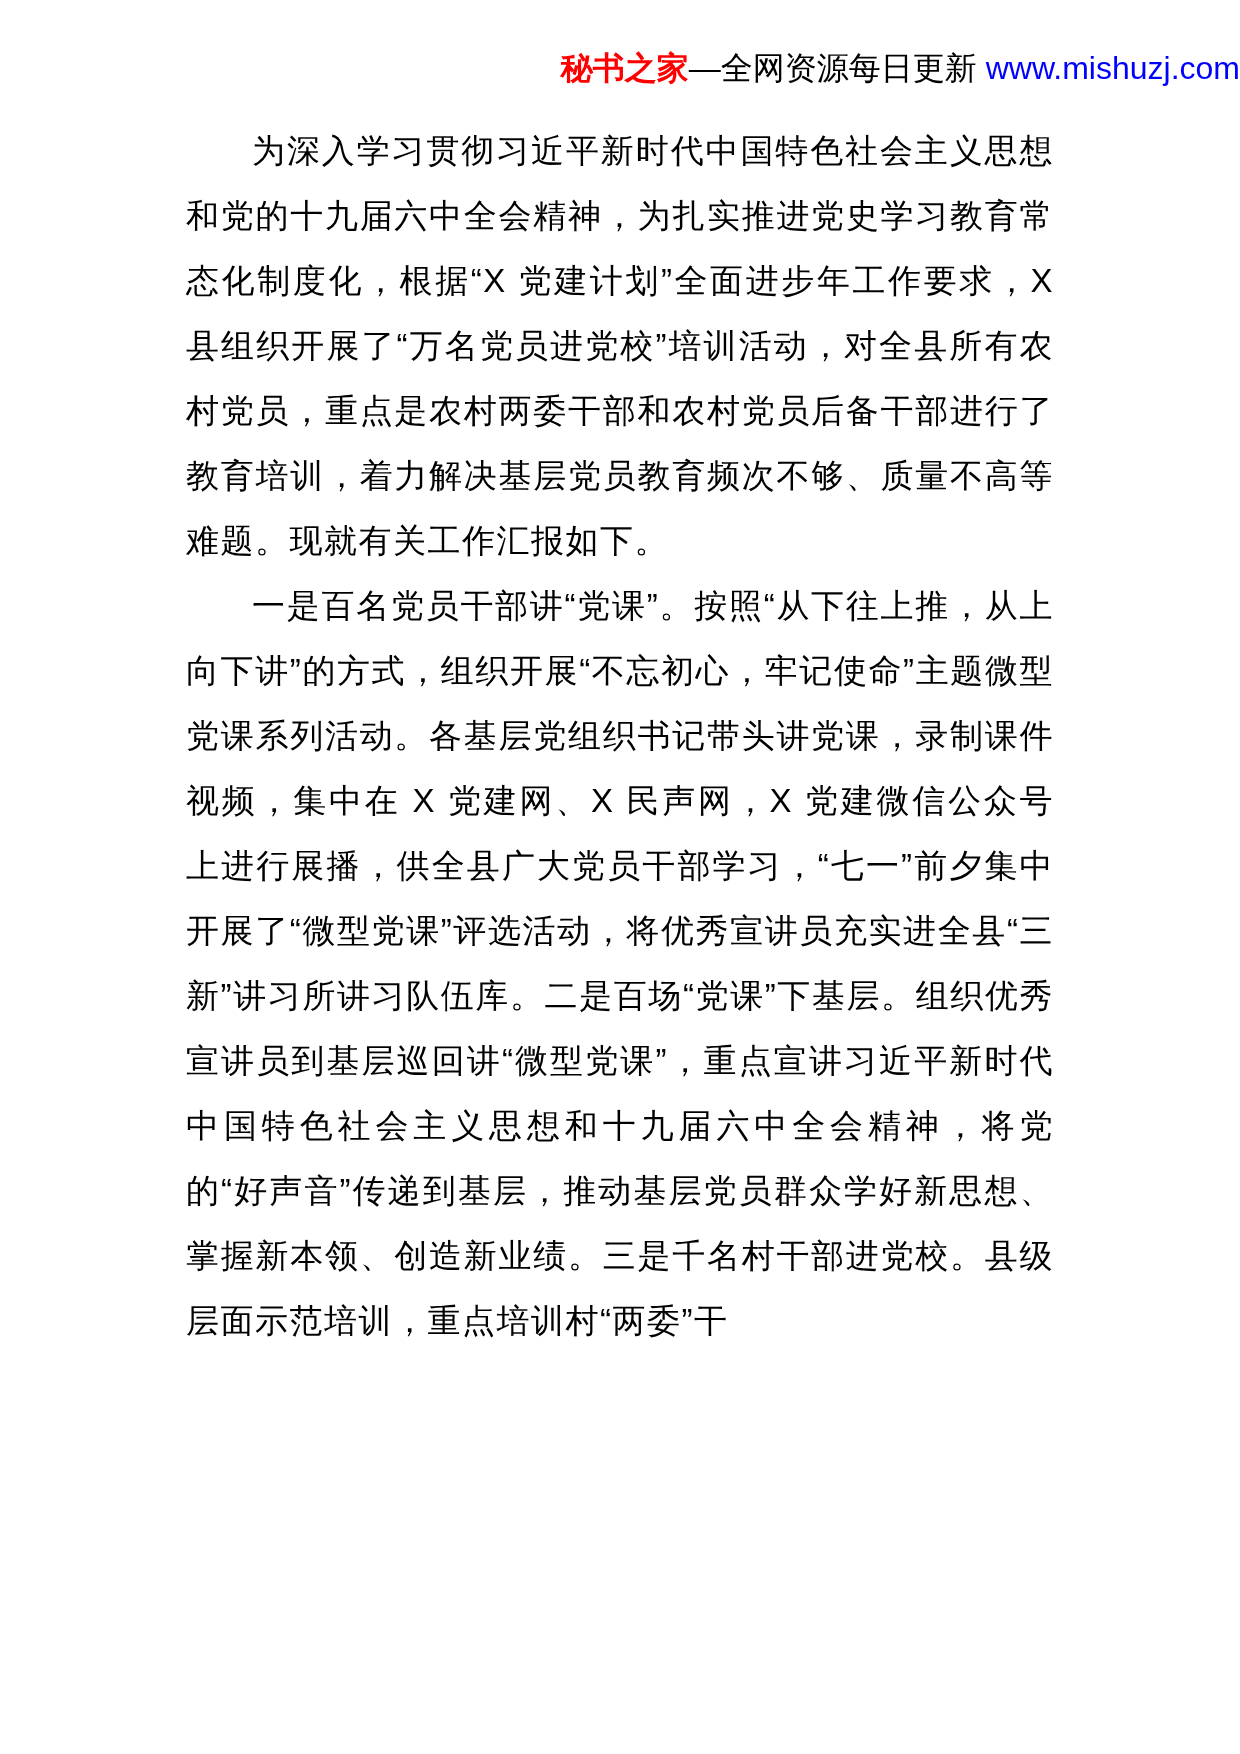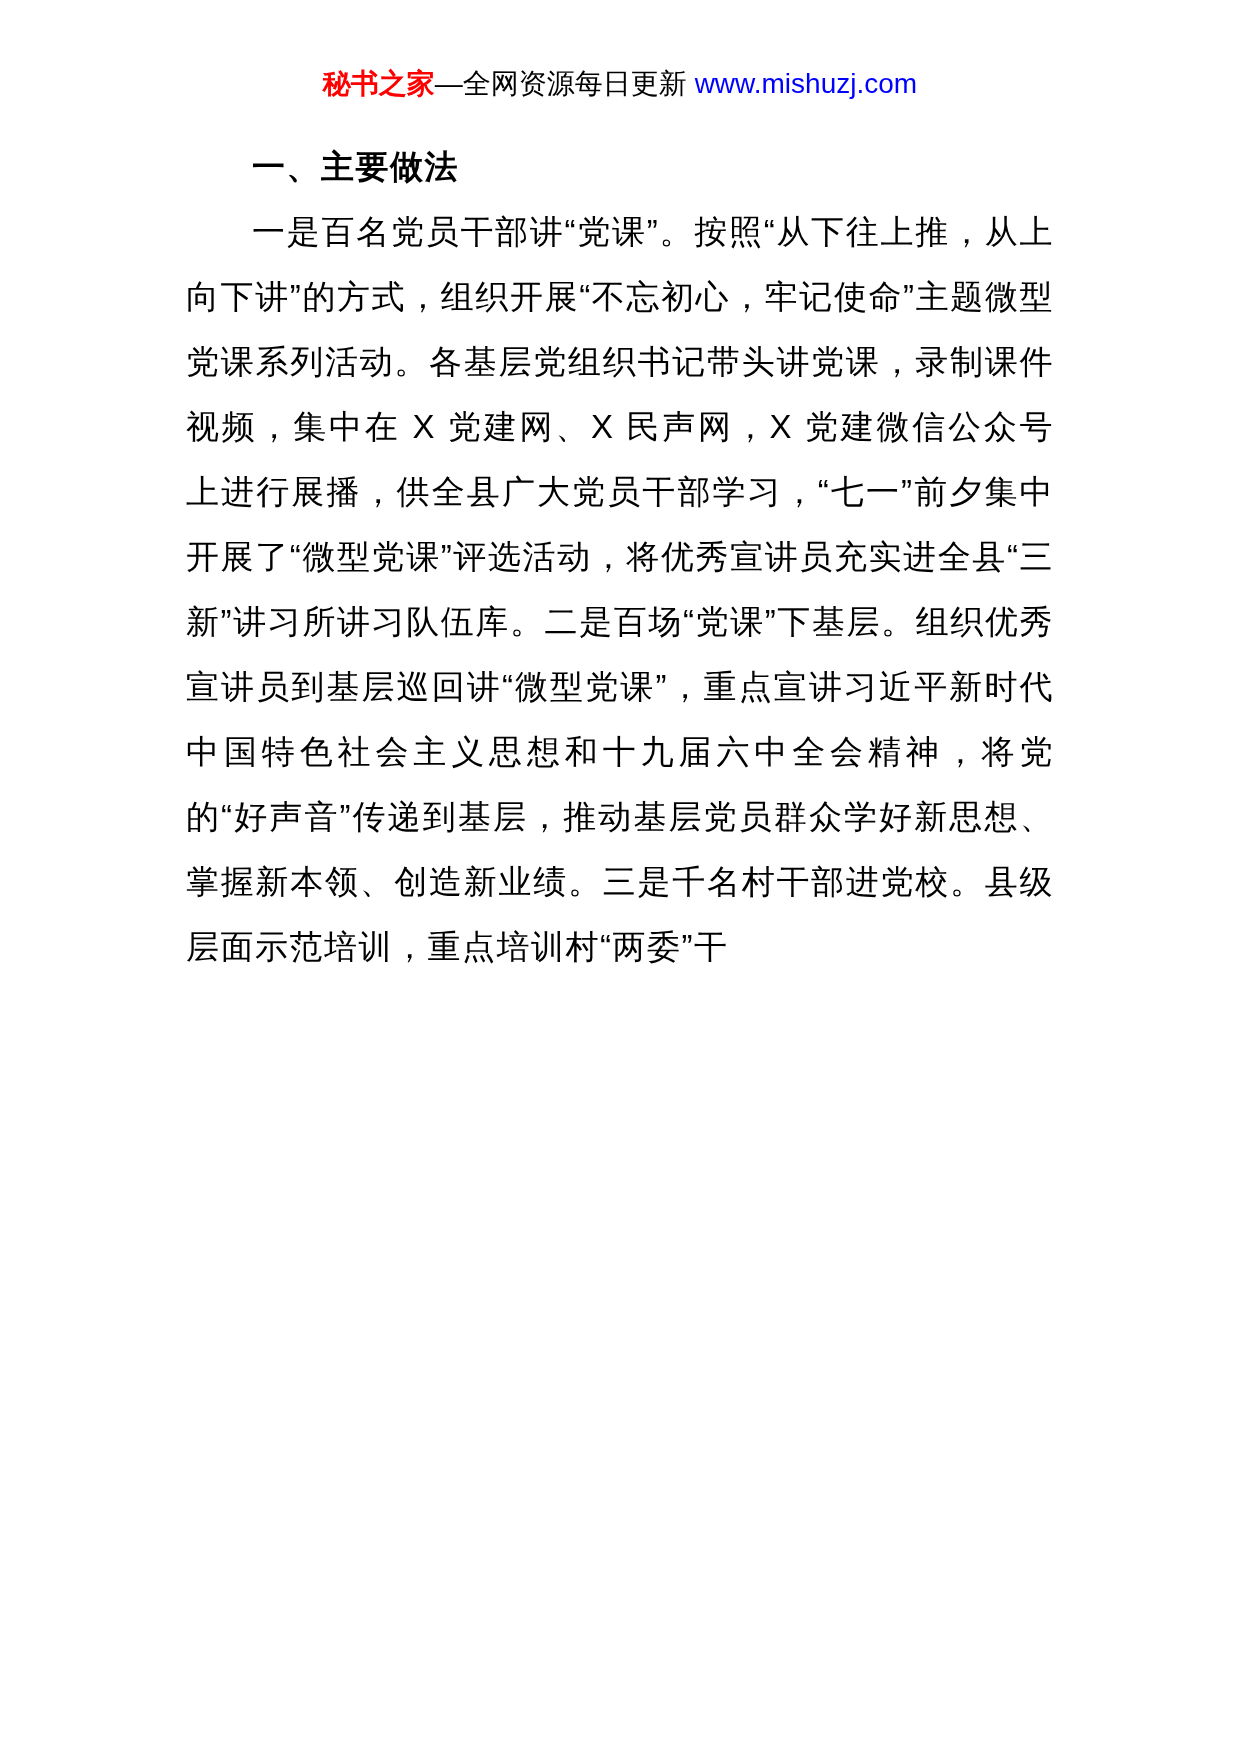--- a/index.html
+++ b/index.html
@@ -10,23 +10,23 @@
   .page {
     position: relative;
     width: 1240px;
     height: 1754px;
     background: #ffffff;
     overflow: hidden;
     font-family: "Liberation Sans", "DejaVu Sans", sans-serif;
     color: #000000;
   }
   .site-header {
-    padding-top: 64px;
-    text-align: center;
-    font-size: 28px;
+    padding-top: 48px;
+    text-align: right;
+    font-size: 32px;
     line-height: 40px;
     white-space: nowrap;
   }
   .site-name {
     color: #ff0000;
     font-weight: bold;
   }
   .site-tagline {
     color: #000000;
     font-weight: normal;
@@ -69,17 +69,17 @@
 <body>
 
 <div class="page">
 
   <div class="site-header">
     <span class="site-name">秘书之家</span><span class="site-tagline">—全网资源每日更新 </span><span class="site-url">www.mishuzj.com</span>
   </div>
 
 
   <div class="doc-body">
-    <p class="heading">一、主要做法</p>
+    <p>为深入学习贯彻习近平新时代中国特色社会主义思想和党的十九届六中全会精神，为扎实推进党史学习教育常态化制度化，根据“X 党建计划”全面进步年工作要求，X县组织开展了“万名党员进党校”培训活动，对全县所有农村党员，重点是农村两委干部和农村党员后备干部进行了教育培训，着力解决基层党员教育频次不够、质量不高等难题。现就有关工作汇报如下。</p>
     <p>一是百名党员干部讲“党课”。按照“从下往上推，从上向下讲”的方式，组织开展“不忘初心，牢记使命”主题微型党课系列活动。各基层党组织书记带头讲党课，录制课件视频，集中在 X 党建网、X 民声网，X 党建微信公众号上进行展播，供全县广大党员干部学习，“七一”前夕集中开展了“微型党课”评选活动，将优秀宣讲员充实进全县“三新”讲习所讲习队伍库。二是百场“党课”下基层。组织优秀宣讲员到基层巡回讲“微型党课”，重点宣讲习近平新时代中国特色社会主义思想和十九届六中全会精神，将党的“好声音”传递到基层，推动基层党员群众学好新思想、掌握新本领、创造新业绩。三是千名村干部进党校。县级层面示范培训，重点培训村“两委”干</p>
   </div>
 
 </div>
 
 </body></html>

